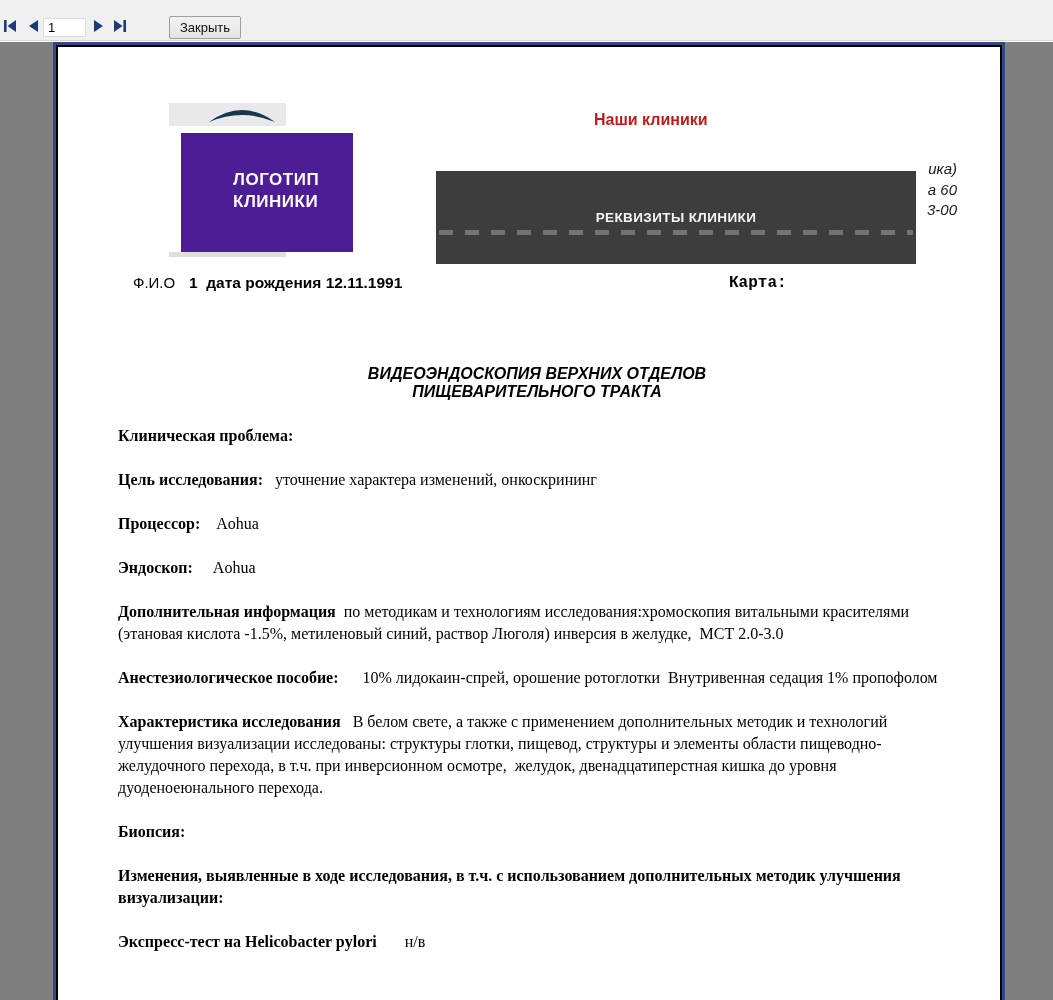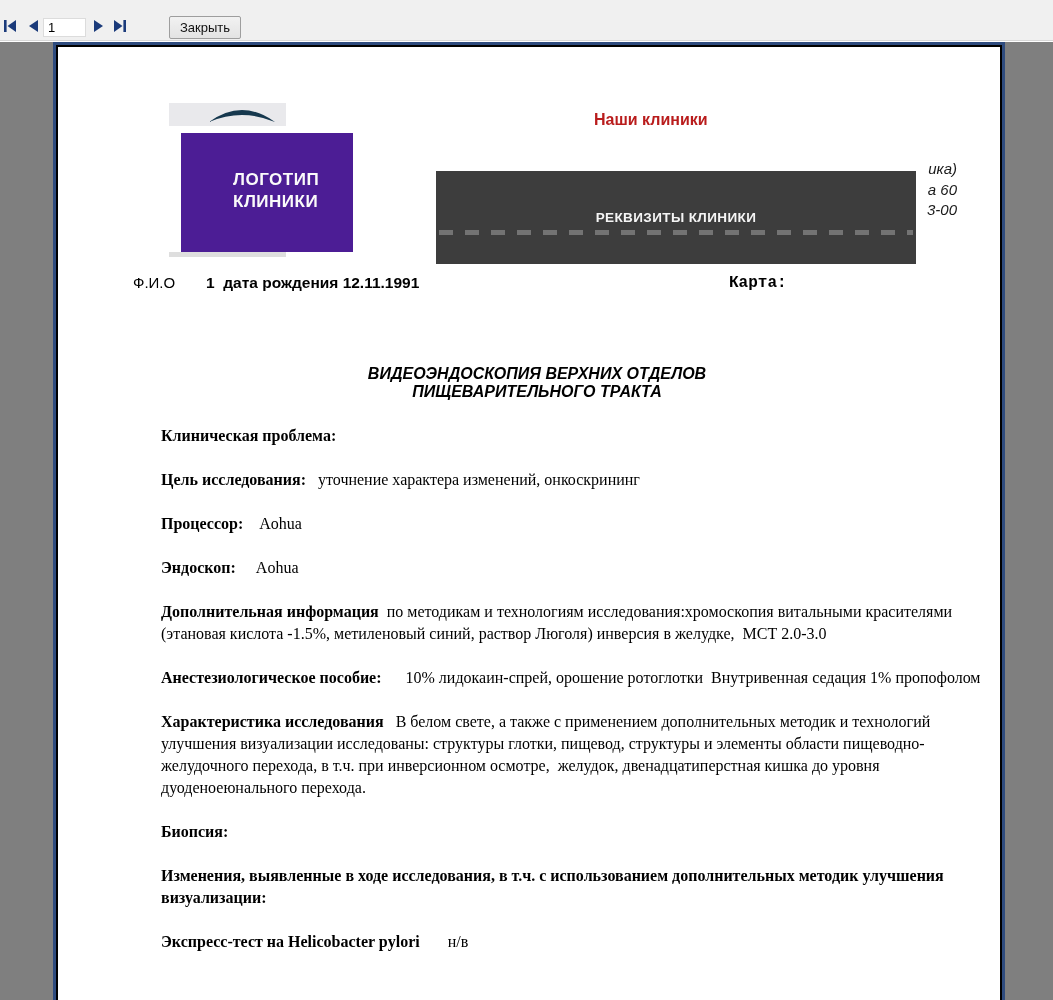--- a/index.html
+++ b/index.html
@@ -44,31 +44,31 @@
                  font-weight:bold; font-size:16px; line-height:19px; color:#b91c1c; }
   .req-box { position:absolute; left:378px; top:88px; width:480px; height:93px;
              background:#3d3d3d; color:#f5f5f5; display:flex; align-items:center;
              justify-content:center; font-weight:bold; font-size:13.5px; letter-spacing:.4px;margin-top:36px; }
   .req-remnant { position:absolute; left:381px; top:183px; width:474px; height:5px; opacity:.45;
                  background:repeating-linear-gradient(90deg,#b5b5b5 0 14px,transparent 14px 26px); }
   .frags { position:absolute; right:43px; top:112px; text-align:right;
            font-style:italic; font-size:15px; line-height:20.5px; color:#1a1a1a; }
   .fio-row { position:absolute; left:0; top:227px; width:100%; height:20px; font-size:15px; }
   .fio-label { position:absolute; left:75px; color:#000000; }
-  .fio-value { position:absolute; left:148px; font-weight:bold; font-size:15.5px;
+  .fio-value { position:absolute; left:131px; font-weight:bold; font-size:15.5px;
                color:#000; white-space:pre; }
   .card-label { position:absolute; left:671px; font-weight:bold; font-size:16px; color:#000;font-family:Liberation Mono, monospace; }
 
   .doc-title { position:absolute; left:8px; top:318px; width:100%; text-align:center;
                font-weight:bold; font-style:italic; font-size:16px; line-height:18px; color:#000; }
 
   
   .body-text { position:absolute; left:0; top:378px; width:100%;
                padding:0 62px 0 60px; font-family:"Liberation Serif", serif;
-               font-size:16px; line-height:22px; color:#000;margin-left:43px; }
+               font-size:16px; line-height:22px; color:#000; }
   .body-text p { margin:0 0 22px 0; white-space:pre-wrap; }
   .body-text .lbl { font-weight:bold; }
 </style>
 </head>
 <body>
 
 <div class="toolbar">
   <button class="nav-btn" id="btn-first" title="">
     <span><svg width="15" height="14" viewBox="0 0 15 14">
           <rect x="1" y="1" width="2.6" height="12" fill="#1b3b7b"></rect>

